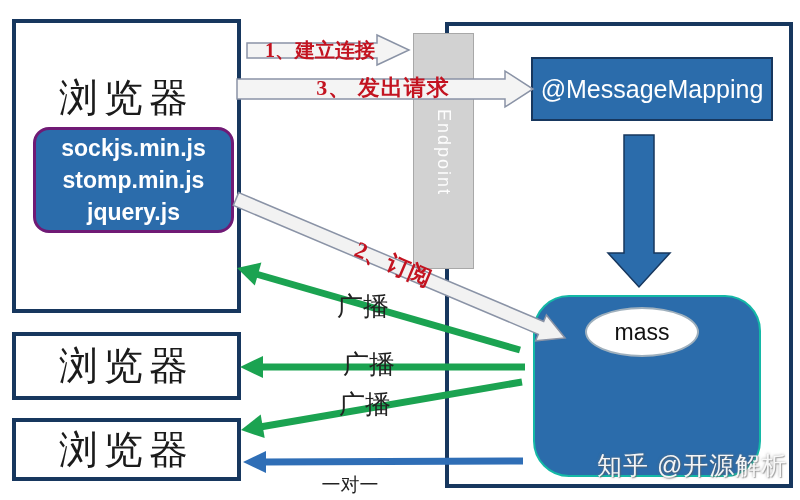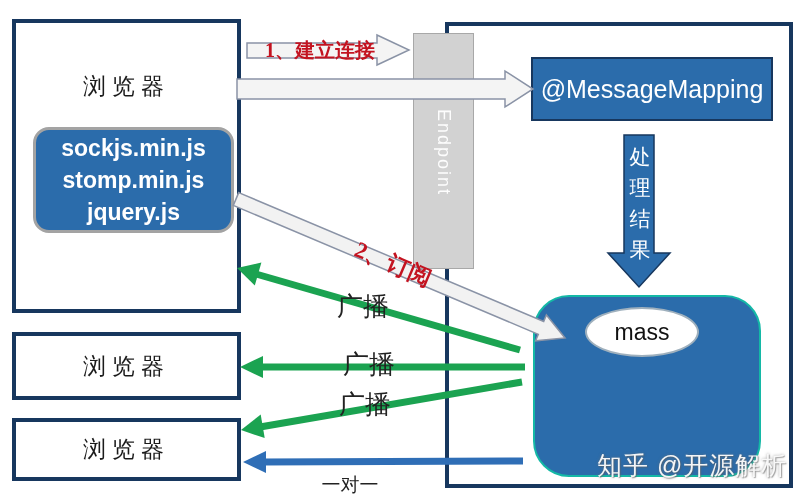--- a/index.html
+++ b/index.html
@@ -3,27 +3,27 @@
 <meta charset="utf-8">
 <style>
   html,body{margin:0;padding:0;background:#ffffff;}
   .stage{
     position:relative;width:800px;height:500px;background:#ffffff;
     font-family:"Liberation Serif","DejaVu Serif",serif;overflow:hidden;
   }
   .box{position:absolute;box-sizing:border-box;background:#ffffff;border:4px solid #17375e;}
   .browser-label{
     position:absolute;left:0;right:0;text-align:center;
-    font-size:23px;letter-spacing:6px;color:#1b1b1b;
+    font-size:39px;letter-spacing:6px;color:#1b1b1b;
   }
   .browser-small{display:flex;align-items:center;justify-content:center;}
   .browser-small .browser-label{position:static;}
   .jsbox{
     position:absolute;box-sizing:border-box;left:33px;top:127px;width:201px;height:106px;
-    background:#2b6cab;border:3px solid #a3a3a3;border-radius:16px;
+    background:#2b6cab;border:3px solid #701a75;border-radius:16px;
     display:flex;flex-direction:column;align-items:center;justify-content:center;
     color:#ffffff;font-family:"Liberation Sans","DejaVu Sans",sans-serif;
     font-weight:bold;font-size:23px;line-height:32px;
   }
   .server{position:absolute;box-sizing:border-box;left:445px;top:22px;width:348px;height:466px;border:4px solid #17375e;background:transparent;}
   .endpoint{
     position:absolute;box-sizing:border-box;left:413px;top:33px;width:61px;height:236px;
     background:#d2d2d2;border:1px solid #a8a8a8;
   }
   .endpoint-text{
@@ -136,22 +136,22 @@
       <polygon points="241,430 260.7,414.5 264.7,438.1" fill="#1ba351"></polygon>
     </g>
 
     <g>
       <line x1="523" y1="461" x2="263" y2="462" stroke="#2f6eb6" stroke-width="7"></line>
       <polygon points="243,462 266,451 266,473" fill="#2f6eb6"></polygon>
     </g>
   </svg>
 
   <div class="lbl lbl-red lbl-connect">1、建立连接</div>
+  <div class="lbl lbl-red lbl-request">3、 发出请求</div>
   <div class="lbl lbl-red lbl-subscribe">2、订阅</div>
   <div class="lbl lbl-black lbl-bc1">广播</div>
   <div class="lbl lbl-black lbl-bc2">广播</div>
   <div class="lbl lbl-black lbl-bc3">广播</div>
   <div class="lbl lbl-black lbl-one">一对一</div>
-  <div class="process-text">处理结果</div>
 
   <div class="watermark">知乎 @开源解析</div>
 
 </div>
 
 </body></html>

